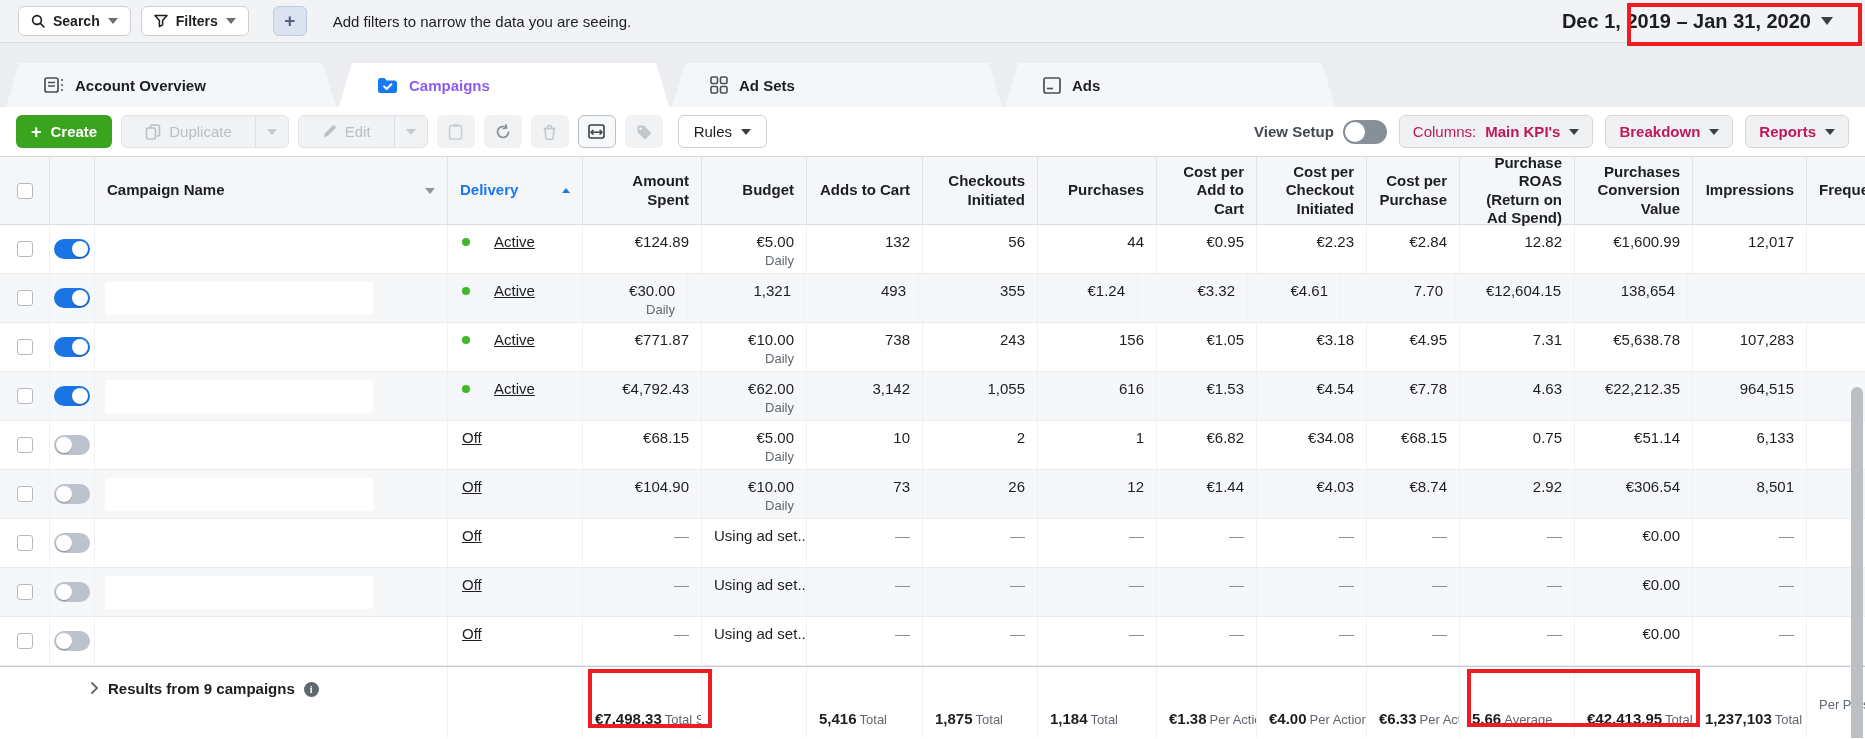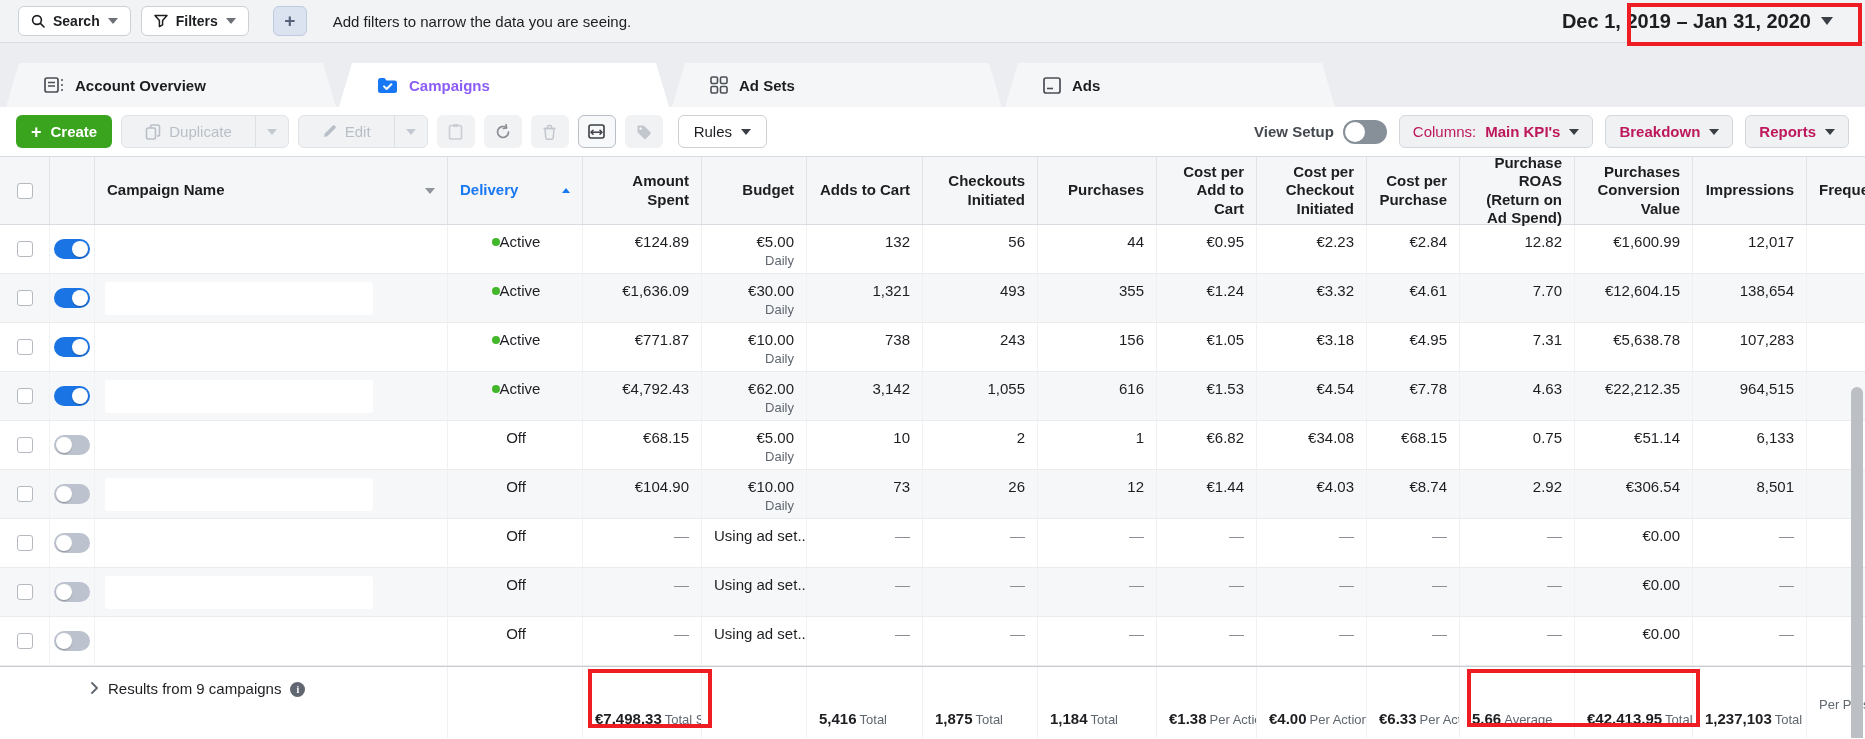--- a/index.html
+++ b/index.html
@@ -62,40 +62,40 @@
   .cellcheck { display:flex; align-items:center; justify-content:center; }
   .checkbox { width:16px; height:16px; border:1px solid #b5bac1; border-radius:3px; background:#fff; display:inline-block; cursor:pointer;}
 
   .tbody .tr { display:flex; height:49px; background:#fff; border-bottom:1px solid #e9ebed; }
   .tbody .tr:nth-child(even) { background:#f6f7f9; }
   .td { border-right:1px solid #f0f1f3; padding:8px 12px; display:flex; align-items:flex-start; justify-content:flex-end;
         font-size:15px; color:#1c1e21; overflow:hidden; white-space:nowrap; }
   .td.cellcheck, .td.celltog { align-items:center; justify-content:center; padding:0; }
   .td.c-name { justify-content:flex-start; align-items:center; padding:0 10px; }
   .redact { width:268px; height:33px; background:#fff; border-radius:3px; }
-  .td.c-del { justify-content:center; gap:0; padding-left:14px; }
+  .td.c-del { justify-content:flex-start; gap:24px; padding-left:14px;text-decoration:underline; }
   .dot { width:8px; height:8px; border-radius:50%; background:#42b72a; margin-top:5px; }
   .sub { font-size:13px; color:#606770; }
   .bud .bwrap { display:flex; flex-direction:column; align-items:flex-end; gap:3px; }
   .bud.ualign { justify-content:flex-start; }
   .bud.ualign .bwrap { align-items:flex-start; }
   .dash { color:#8a8f96; }
 
   .toggle { width:36px; height:20px; border-radius:10px; position:relative; display:inline-block; cursor:pointer;}
   .toggle .knob { position:absolute; top:2px; width:16px; height:16px; border-radius:50%; background:#fff; box-shadow:0 1px 1px rgba(0,0,0,.25); }
   .toggle.on { background:#1b74e4; } .toggle.on .knob { right:2px; }
   .toggle.off { background:#bcc3ce; } .toggle.off .knob { left:2px; }
 
   .tfoot { display:flex; height:72px; background:#fff; border-top:1px solid #c9cdd2; }
   .fcell { border-right:1px solid #f0f1f3; padding:11px 12px; display:flex; flex-direction:row; align-items:flex-end; gap:3px; overflow:hidden; white-space:nowrap;}
   .fcell .fval { font-weight:bold; font-size:15px; }
   .fcell .flab { font-size:13px; color:#606770; }
   .fcell.c-freq { align-items:flex-start; padding-top:30px; }
   .fresults { width:448px; display:flex; align-items:flex-start; gap:9px; padding:13px 0 0 90px; border-right:1px solid #f0f1f3;}
-  .fresults .rlabel { font-weight:normal; font-size:15px; }
+  .fresults .rlabel { font-weight:bold; font-size:15px; }
   .chev { margin-top:2px; color:#606770; cursor:pointer;}
   .infoicon { width:15px; height:15px; border-radius:50%; background:#606770; color:#fff; font-size:10px; font-weight:bold;
               display:inline-flex; align-items:center; justify-content:center; margin-top:2px; font-family:"Liberation Serif", serif; }
 
   
   .c-check{width:50px} .c-tog{width:45px} .c-name{width:353px} .c-del{width:135px} .c-spent{width:119px}
   .c-bud{width:105px} .c-adds{width:116px} .c-co{width:115px} .c-pur{width:119px} .c-cpac{width:100px}
   .c-cpci{width:110px} .c-cpp{width:93px} .c-roas{width:115px} .c-pcv{width:118px} .c-imp{width:114px} .c-freq{width:190px}
 
   
@@ -416,23 +416,20 @@
                 <span class="knob"></span>
               </span>
             </div>
     <div class="td c-name">
               <div class="redact"></div>
             </div>
     <div class="td c-del">
               <span class="dot"></span>
               <span>Active</span>
             </div>
-    <div class="td c-spent">
-              <span>€1,636.09</span>
-            </div>
     <div class="td c-bud bud">
               <div class="bwrap">
                 <div class="bv">€30.00</div>
                 <div class="bt sub">Daily</div>
               </div>
             </div>
     <div class="td c-adds">
               <span>1,321</span>
             </div>
     <div class="td c-co">

